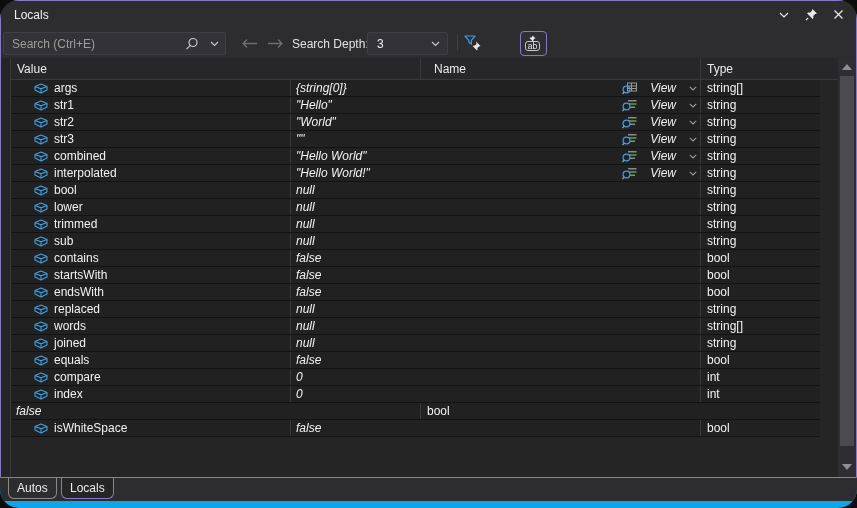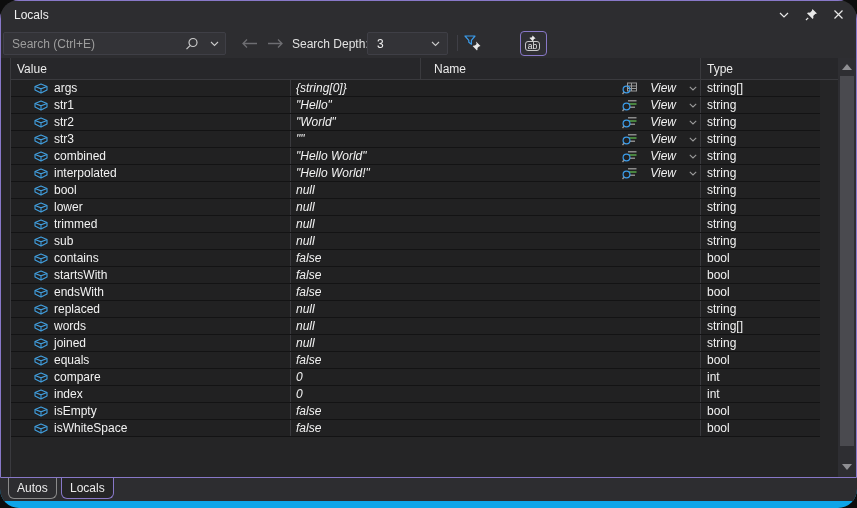--- a/index.html
+++ b/index.html
@@ -533,27 +533,20 @@
               <span>index</span>
             </div>
             <div class="cell value-cell">
               <span>0</span>
             </div>
             <div class="cell type-cell">
               <span>int</span>
             </div>
           </div>
           <div class="row">
-            <div class="cell name-cell">
-              <svg width="14" height="11" viewBox="0 0 14 11" style="flex:none">
-                <path d="M1 3.4 L7 1 L13 3.4 L13 7 L7 10 L1 7 Z" fill="none" stroke="#42A0E0" stroke-width="1.1" stroke-linejoin="round"></path>
-                <path d="M1 3.4 L7 5.8 L13 3.4 M7 5.8 L7 10" fill="none" stroke="#42A0E0" stroke-width="1.1"></path>
-              </svg>
-              <span>isEmpty</span>
-            </div>
             <div class="cell value-cell">
               <span>false</span>
             </div>
             <div class="cell type-cell">
               <span>bool</span>
             </div>
           </div>
           <div class="row">
             <div class="cell name-cell">
               <svg width="14" height="11" viewBox="0 0 14 11" style="flex:none">

